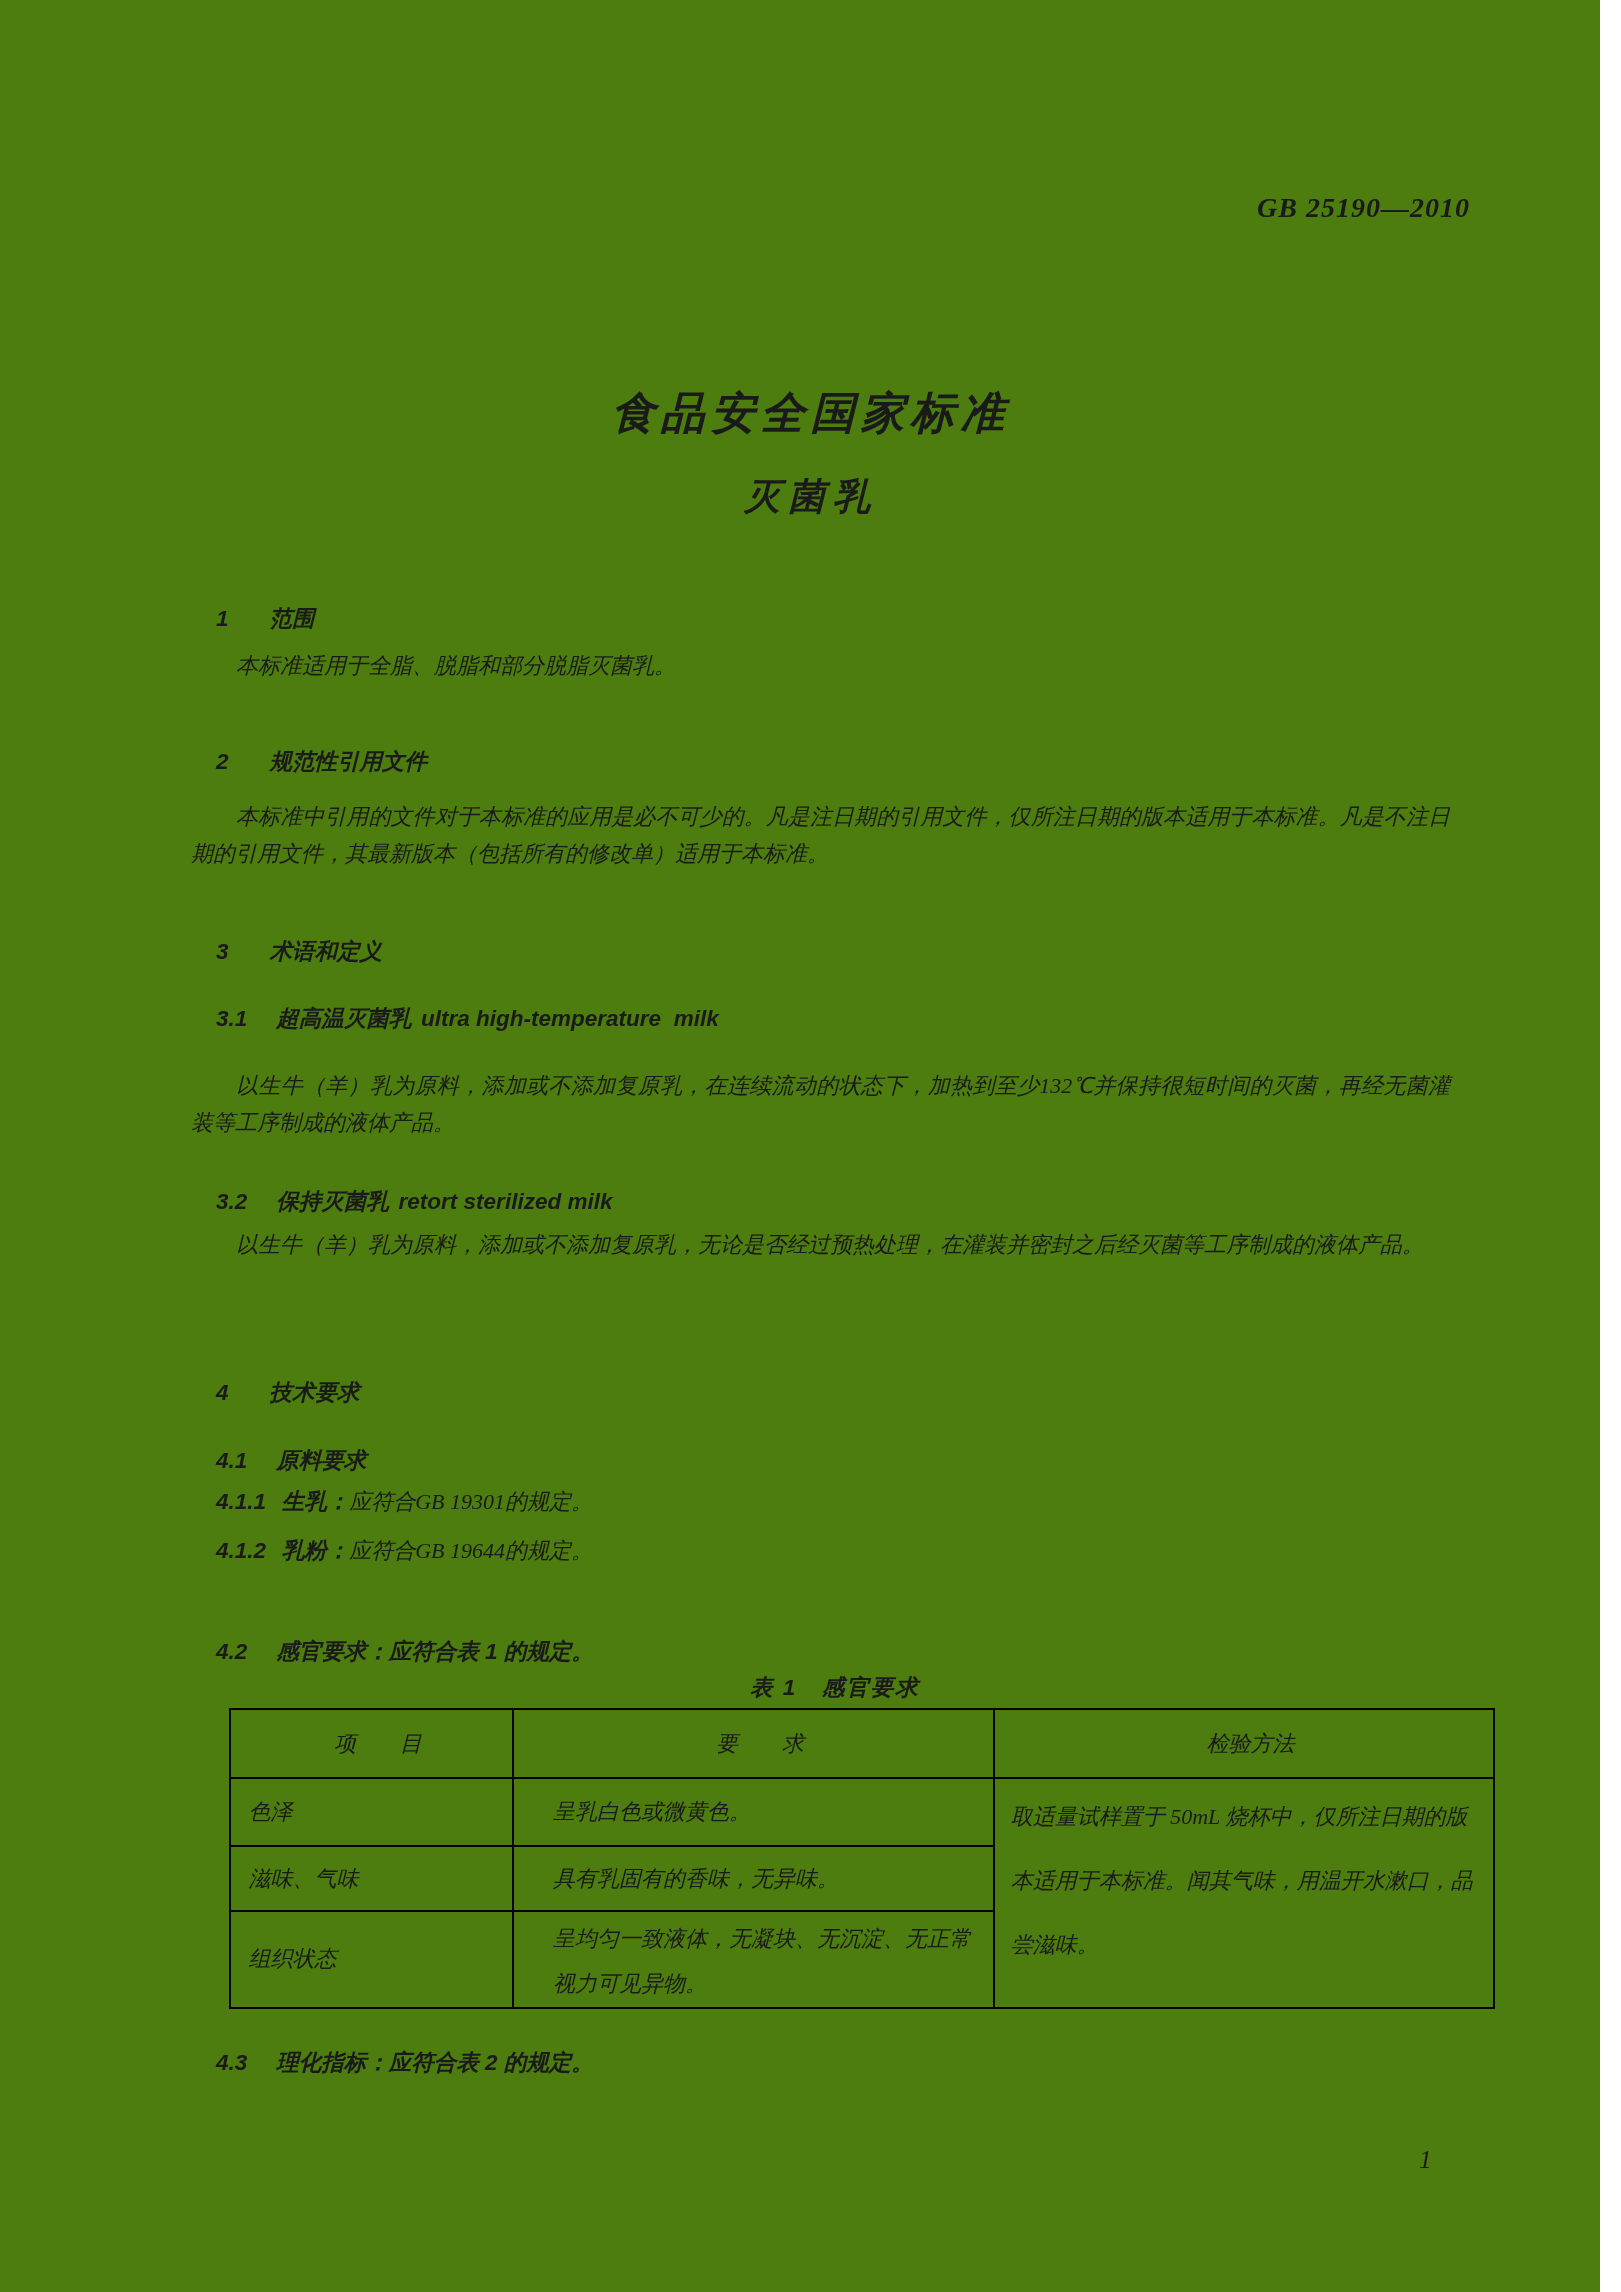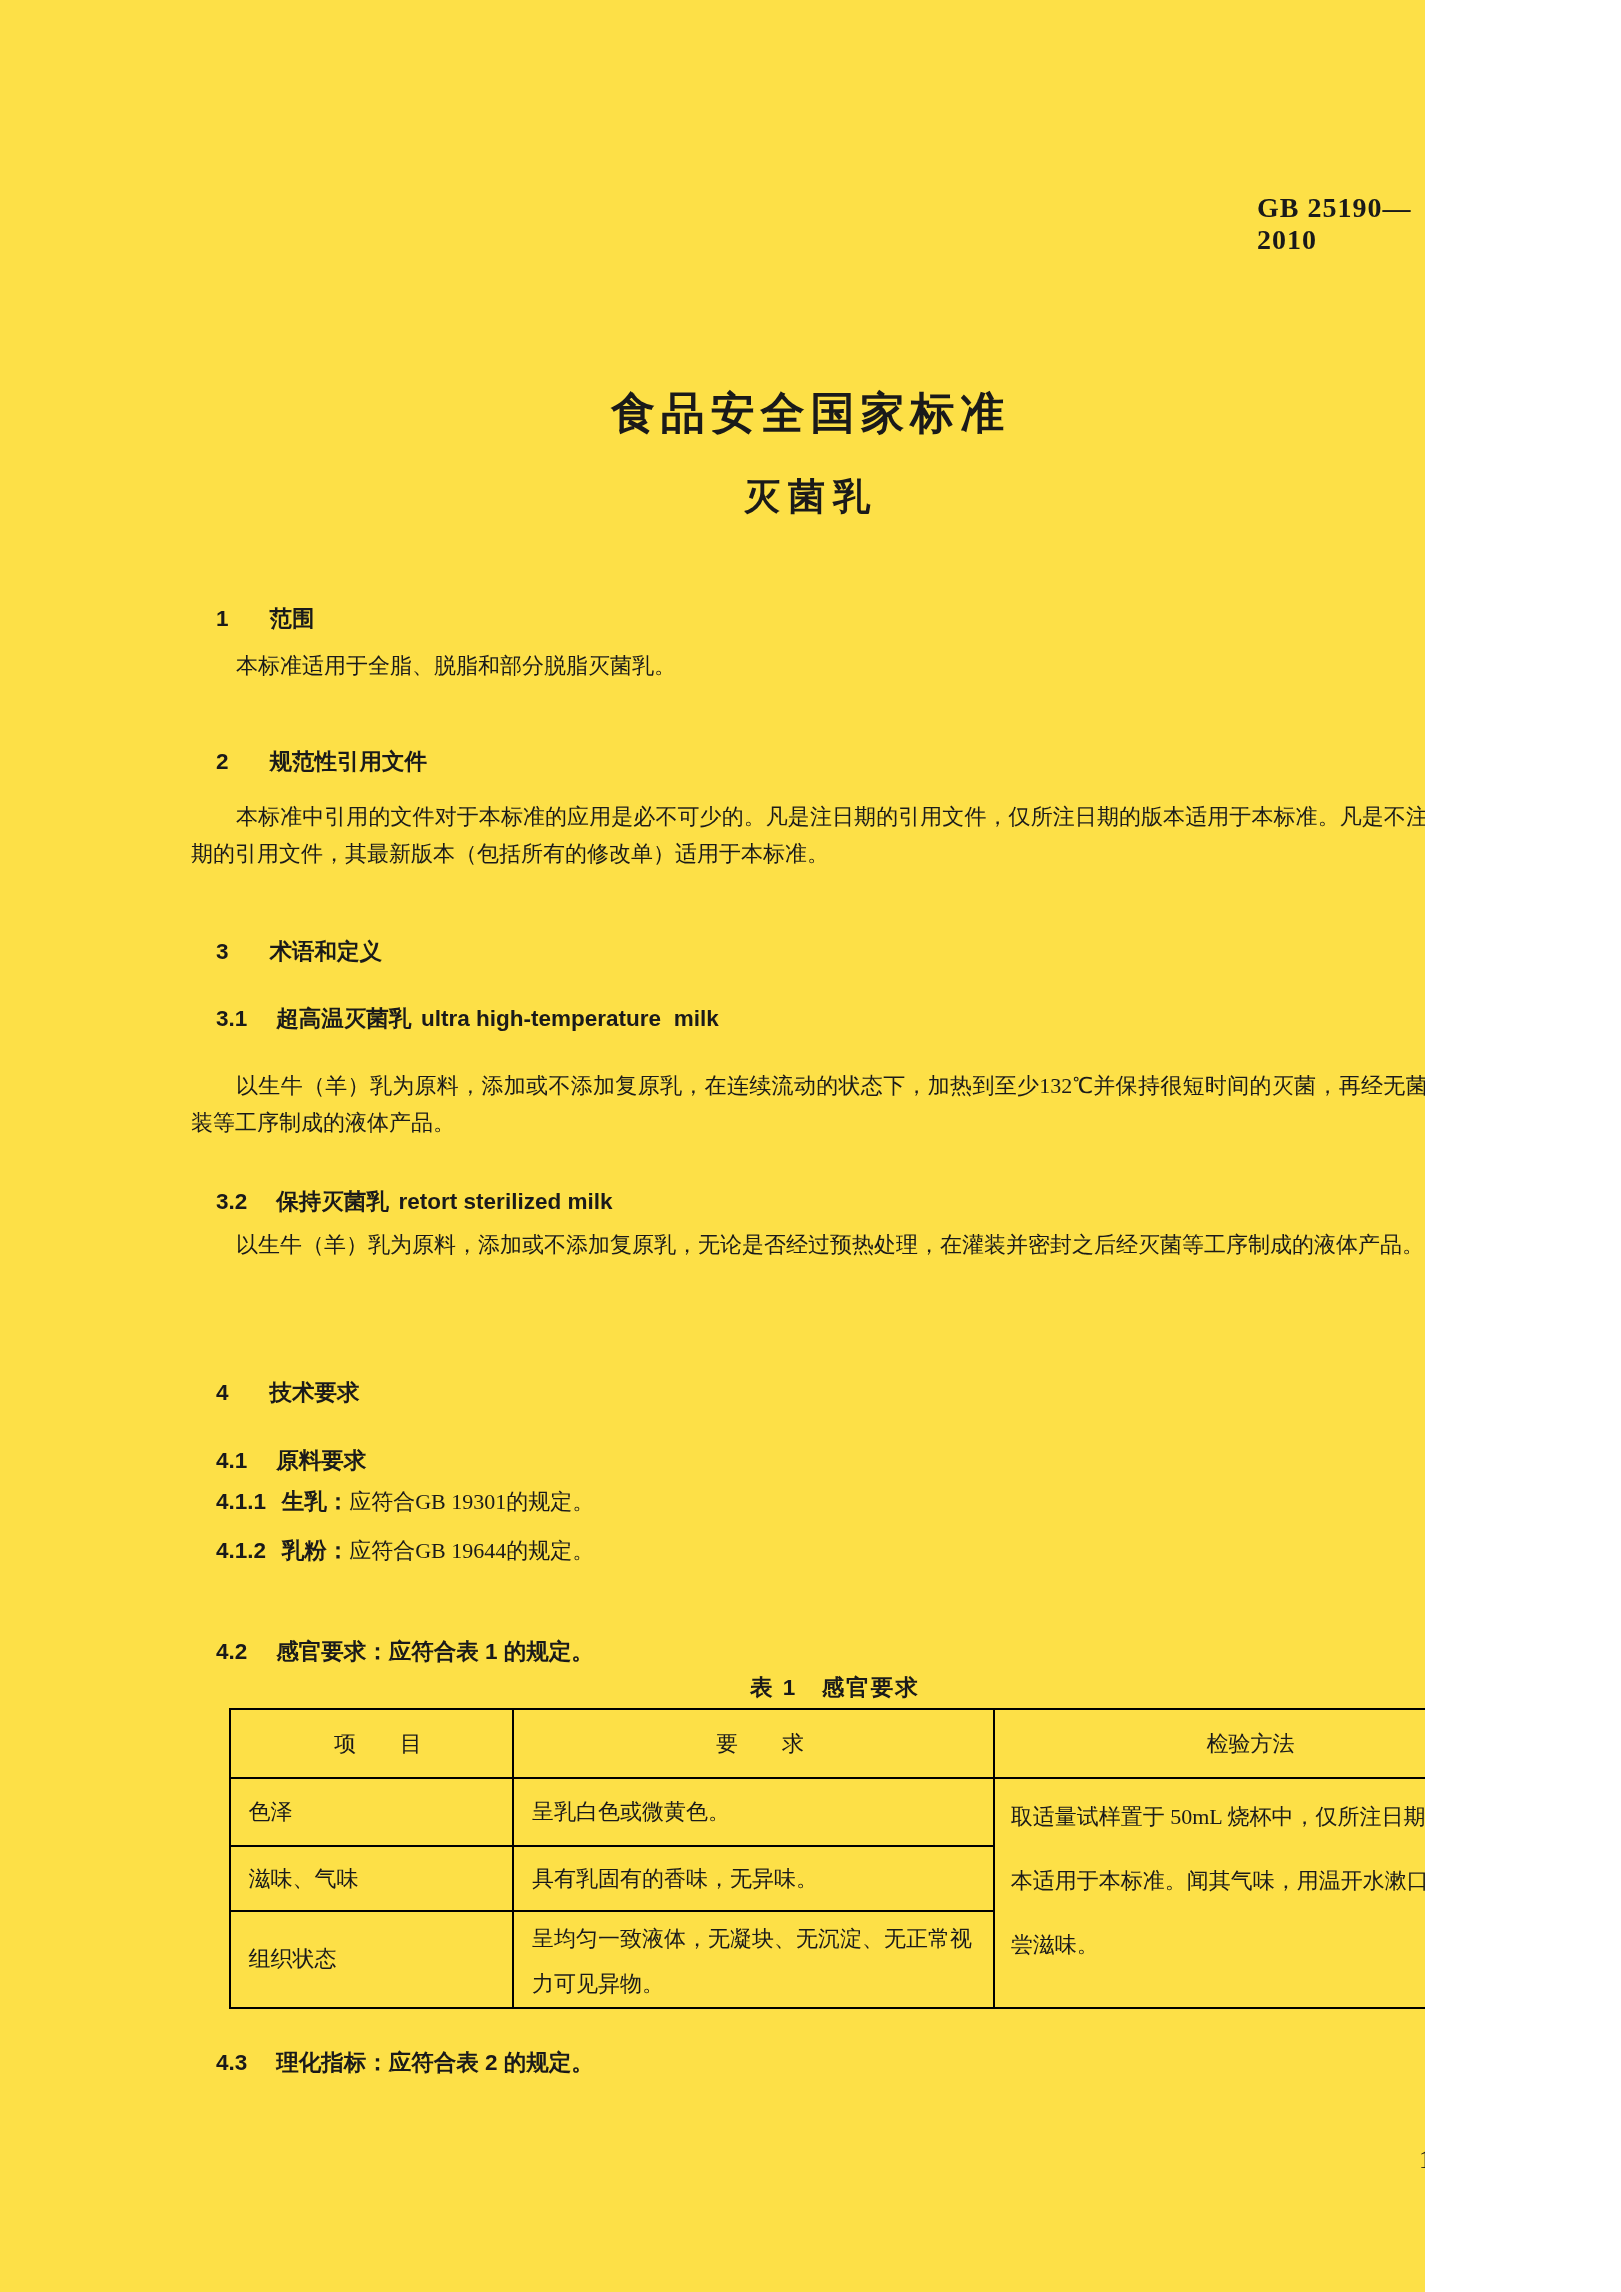--- a/index.html
+++ b/index.html
@@ -1,22 +1,23 @@
 <!DOCTYPE html>
 <html><head>
 <meta charset="utf-8">
 <style>
   html,body { margin:0; padding:0; background:#ffffff; }
   .page {
     position:relative;
-    width:1425px; height:2293px;
-    background:#fde047;
+    width:1600px; height:2293px;
+    background:#4d7c0f;
     color:#1a1a1a;
     font-family:"Liberation Serif", serif;
     overflow:hidden;
+    font-style:italic;
   }
   .abs { position:absolute; }
 
   
   .doc-code {
     top:192px; left:1257px;
     font-family:"Liberation Serif", serif;
     font-weight:700; font-size:28px; letter-spacing:1px;
   }
 
@@ -71,21 +72,21 @@
     border-collapse:collapse;
     font-size:22px;
   }
   .t1 td {
     border-left:2px solid #000; border-right:2px solid #000;
     border-top:2.9px solid #000; border-bottom:2.9px solid #000;
     vertical-align:middle;
     white-space:pre-wrap;
   }
   .t1 .c-item { width:266px; padding-left:17.6px; }
-  .t1 .c-req  { width:464px; padding-left:18px; }
+  .t1 .c-req  { width:464px; padding-left:39px; }
   .t1 .c-mth  { width:483px; }
   .t1 .hdr td { text-align:center; height:65px; padding-left:14px; }
   .t1 .r1 td { height:64px; }
   .t1 .r2 td { height:61px;border-radius:9px; }
   .t1 .r3 td { height:86px; }
   .t1 .r3 .c-req { line-height:45px; padding-top:3.9px; padding-right:13.7px; }
   .t1 .method-cell {
     vertical-align:top; text-align:left;
     padding:5.9px 15.7px 0 15.7px;
     line-height:64px;

